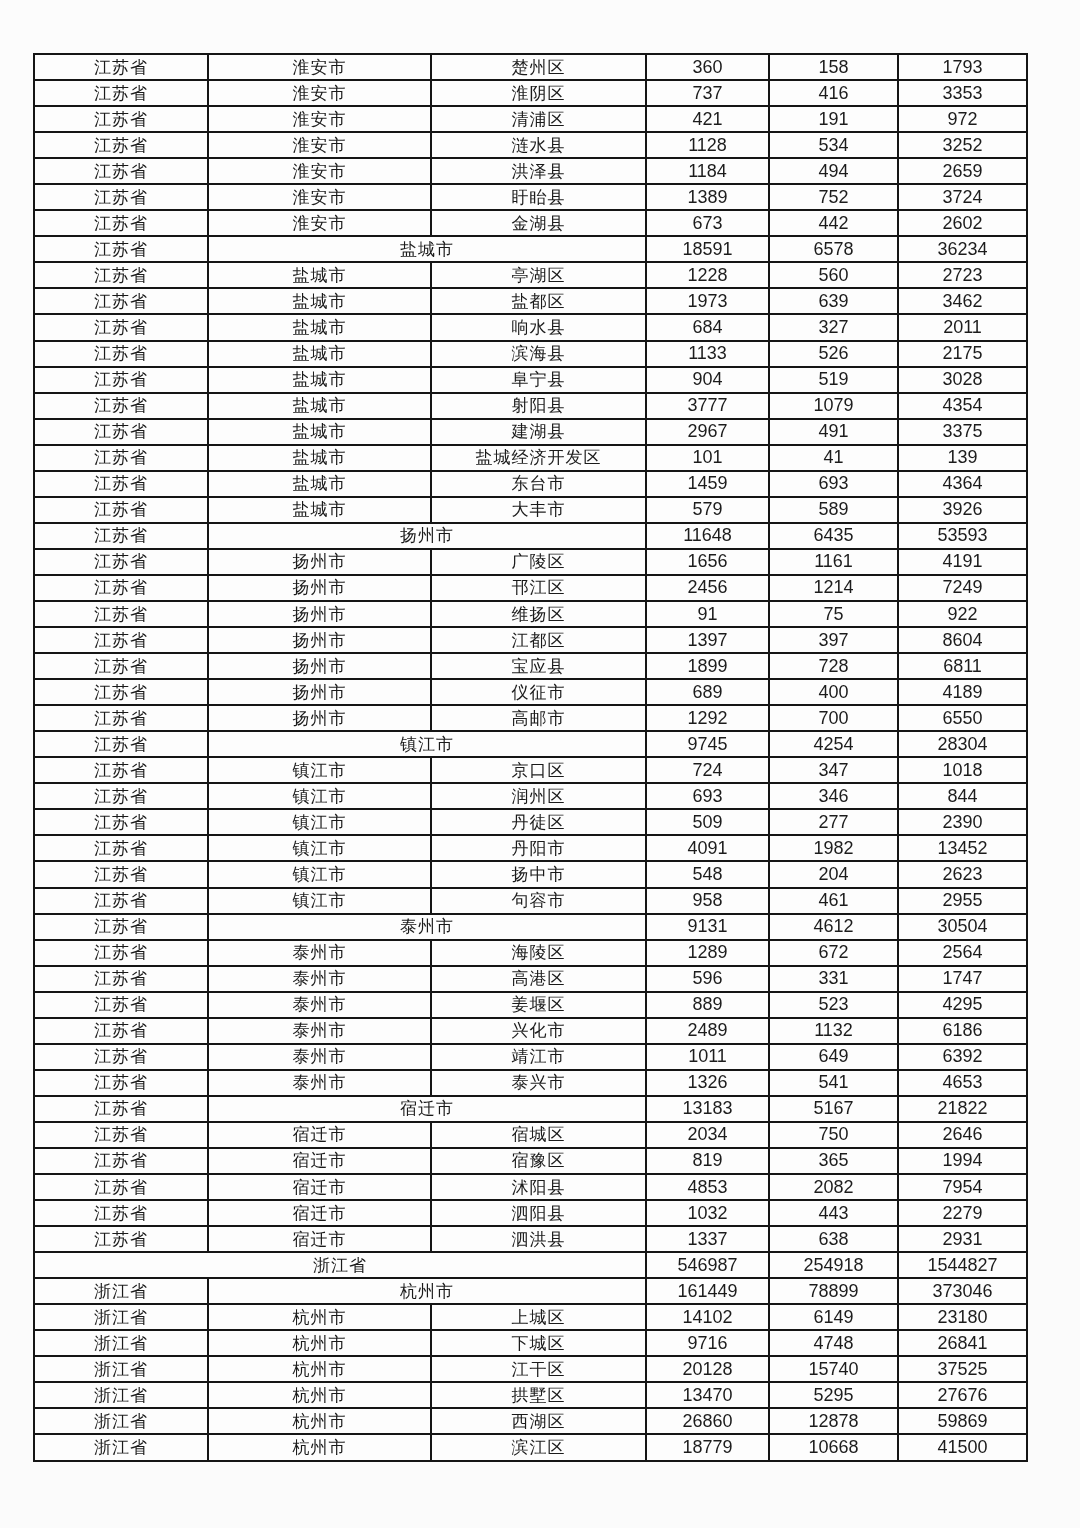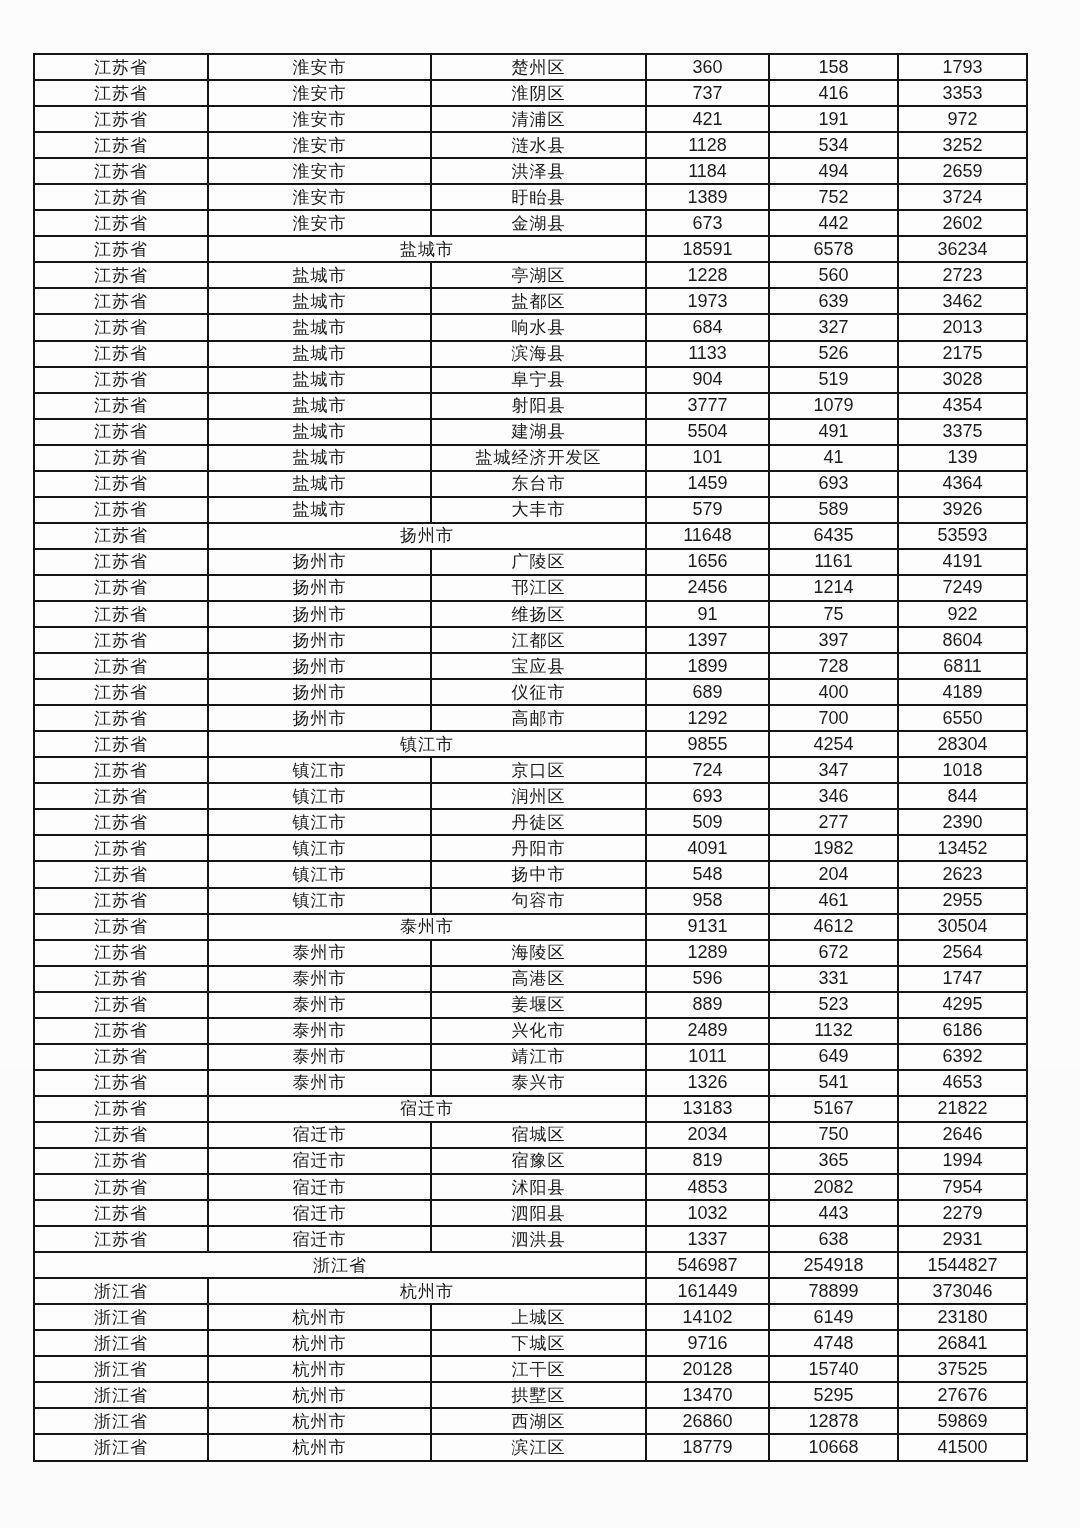--- a/index.html
+++ b/index.html
@@ -143,21 +143,21 @@
           <td class="num">1973</td>
           <td class="num">639</td>
           <td class="num">3462</td>
         </tr>
         <tr>
           <td class="cjk">江苏省</td>
           <td class="cjk">盐城市</td>
           <td class="cjk">响水县</td>
           <td class="num">684</td>
           <td class="num">327</td>
-          <td class="num">2013</td>
+          <td class="num">2011</td>
         </tr>
         <tr>
           <td class="cjk">江苏省</td>
           <td class="cjk">盐城市</td>
           <td class="cjk">滨海县</td>
           <td class="num">1133</td>
           <td class="num">526</td>
           <td class="num">2175</td>
         </tr>
         <tr>
@@ -173,21 +173,21 @@
           <td class="cjk">盐城市</td>
           <td class="cjk">射阳县</td>
           <td class="num">3777</td>
           <td class="num">1079</td>
           <td class="num">4354</td>
         </tr>
         <tr>
           <td class="cjk">江苏省</td>
           <td class="cjk">盐城市</td>
           <td class="cjk">建湖县</td>
-          <td class="num">5504</td>
+          <td class="num">2967</td>
           <td class="num">491</td>
           <td class="num">3375</td>
         </tr>
         <tr>
           <td class="cjk">江苏省</td>
           <td class="cjk">盐城市</td>
           <td class="cjk">盐城经济开发区</td>
           <td class="num">101</td>
           <td class="num">41</td>
           <td class="num">139</td>
@@ -267,21 +267,21 @@
           <td class="cjk">江苏省</td>
           <td class="cjk">扬州市</td>
           <td class="cjk">高邮市</td>
           <td class="num">1292</td>
           <td class="num">700</td>
           <td class="num">6550</td>
         </tr>
         <tr>
           <td class="cjk">江苏省</td>
           <td class="cjk" colspan="2">镇江市</td>
-          <td class="num">9855</td>
+          <td class="num">9745</td>
           <td class="num">4254</td>
           <td class="num">28304</td>
         </tr>
         <tr>
           <td class="cjk">江苏省</td>
           <td class="cjk">镇江市</td>
           <td class="cjk">京口区</td>
           <td class="num">724</td>
           <td class="num">347</td>
           <td class="num">1018</td>

